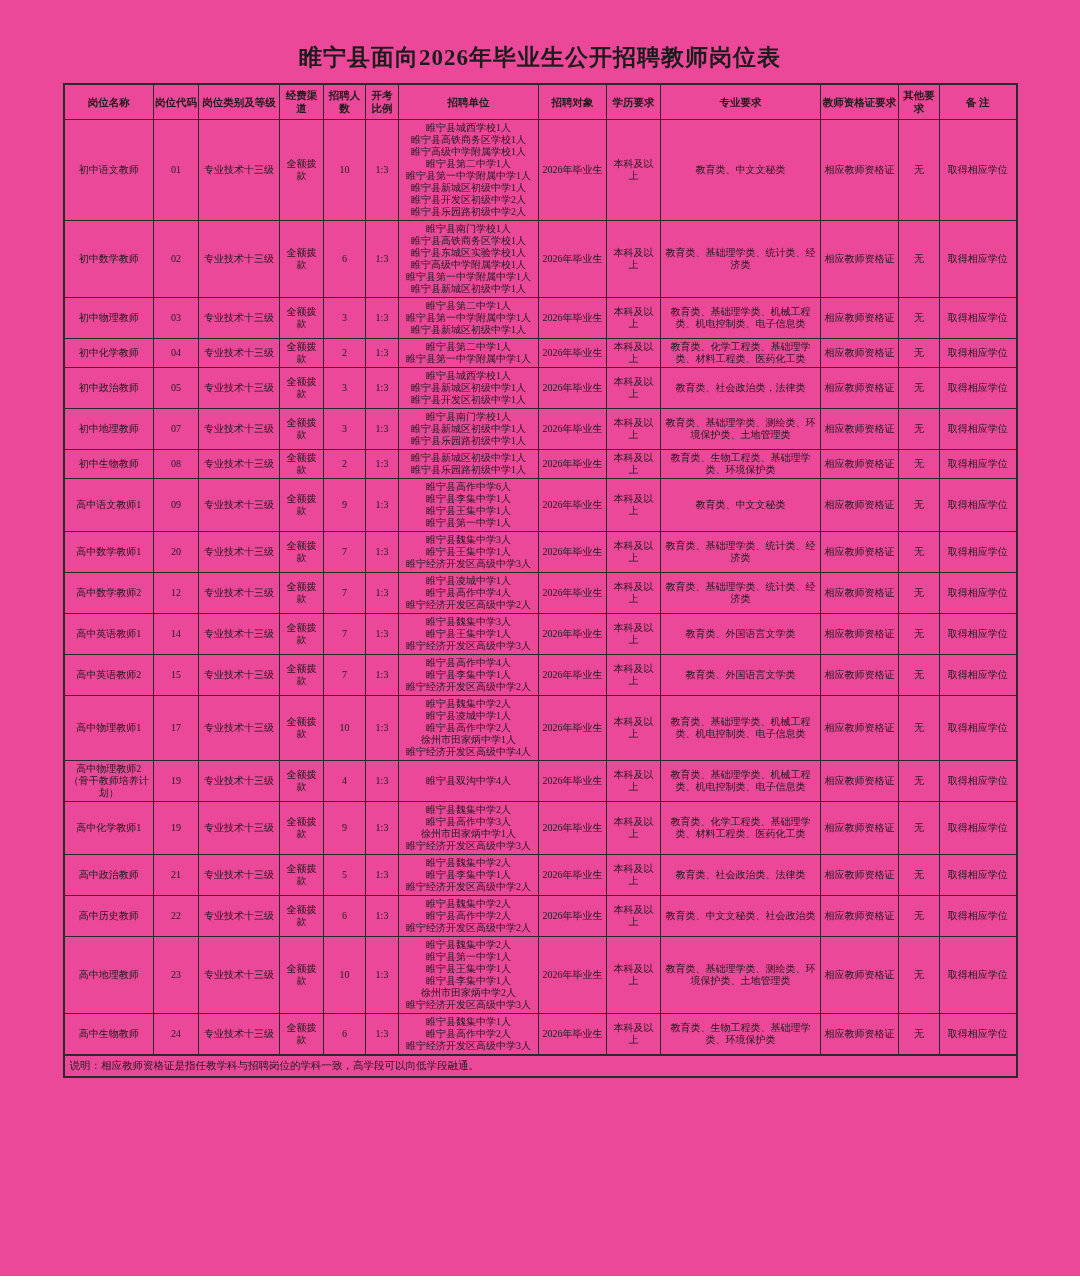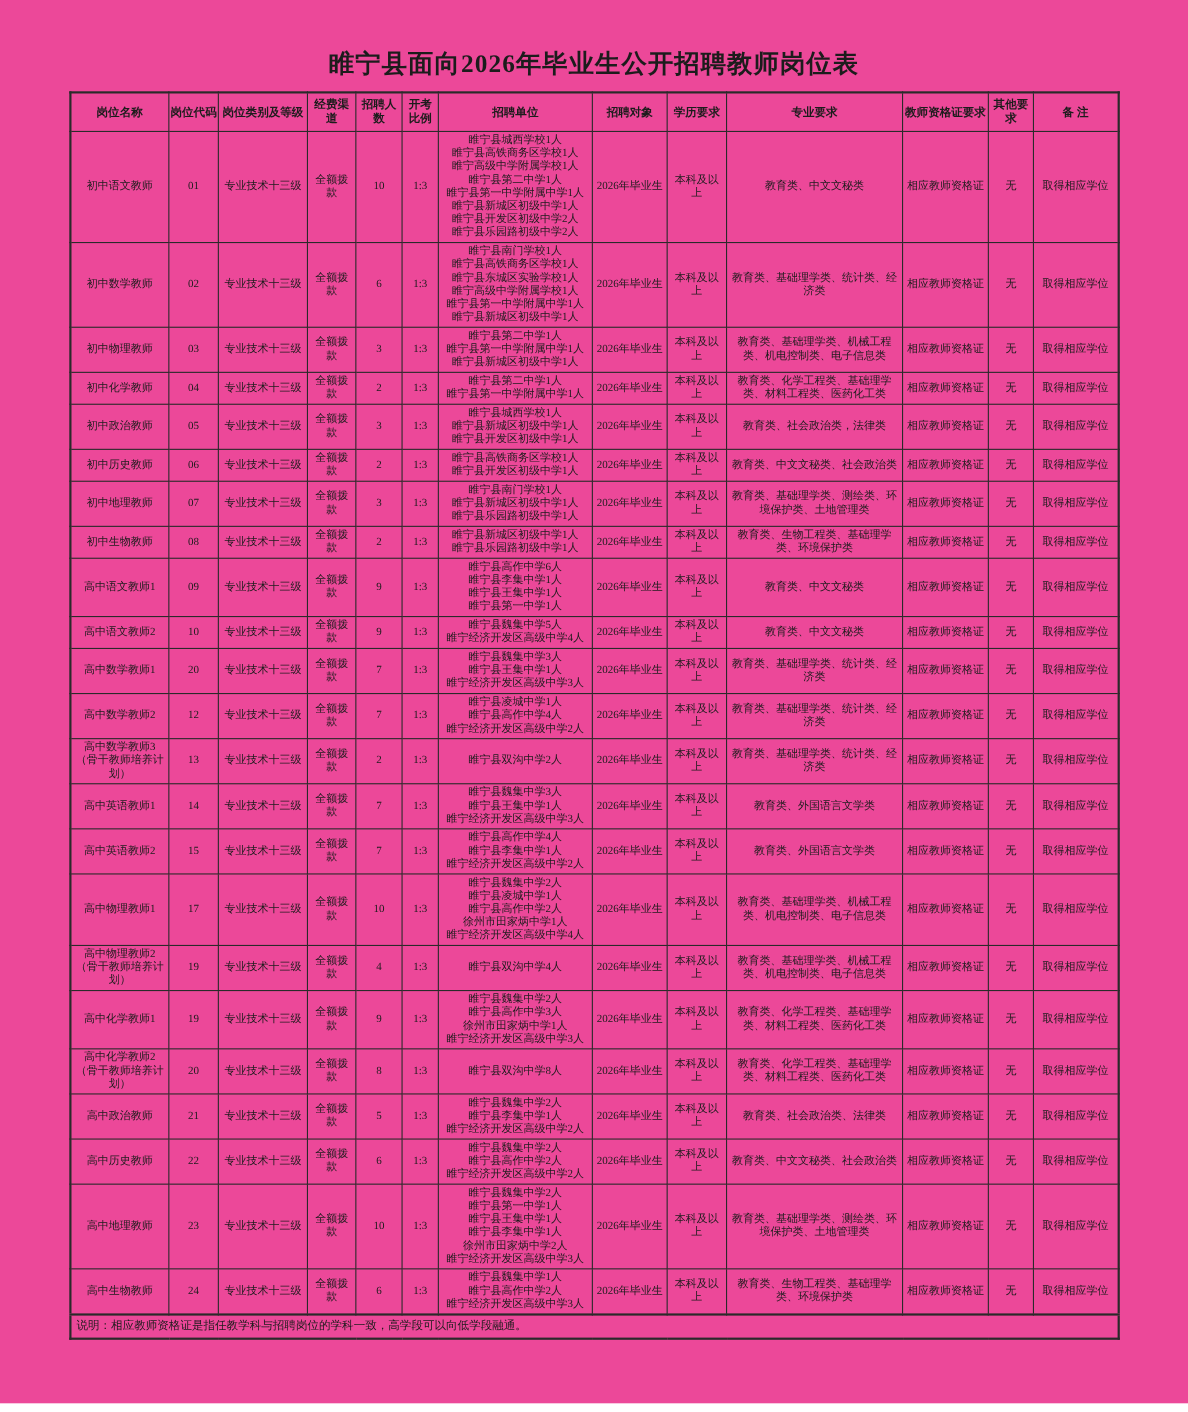--- a/index.html
+++ b/index.html
@@ -187,38 +187,20 @@
             <div>睢宁县开发区初级中学1人</div>
           </td>
           <td>2026年毕业生</td>
           <td>本科及以上</td>
           <td>教育类、社会政治类，法律类</td>
           <td>相应教师资格证</td>
           <td>无</td>
           <td>取得相应学位</td>
         </tr>
         <tr>
-          <td>初中历史教师</td>
-          <td>06</td>
-          <td>专业技术十三级</td>
-          <td>全额拨款</td>
-          <td>2</td>
-          <td>1:3</td>
-          <td class="units-cell">
-            <div>睢宁县高铁商务区学校1人</div>
-            <div>睢宁县开发区初级中学1人</div>
-          </td>
-          <td>2026年毕业生</td>
-          <td>本科及以上</td>
-          <td>教育类、中文文秘类、社会政治类</td>
-          <td>相应教师资格证</td>
-          <td>无</td>
-          <td>取得相应学位</td>
-        </tr>
-        <tr>
           <td>初中地理教师</td>
           <td>07</td>
           <td>专业技术十三级</td>
           <td>全额拨款</td>
           <td>3</td>
           <td>1:3</td>
           <td class="units-cell">
             <div>睢宁县南门学校1人</div>
             <div>睢宁县新城区初级中学1人</div>
             <div>睢宁县乐园路初级中学1人</div>
@@ -262,38 +244,20 @@
             <div>睢宁县第一中学1人</div>
           </td>
           <td>2026年毕业生</td>
           <td>本科及以上</td>
           <td>教育类、中文文秘类</td>
           <td>相应教师资格证</td>
           <td>无</td>
           <td>取得相应学位</td>
         </tr>
         <tr>
-          <td>高中语文教师2</td>
-          <td>10</td>
-          <td>专业技术十三级</td>
-          <td>全额拨款</td>
-          <td>9</td>
-          <td>1:3</td>
-          <td class="units-cell">
-            <div>睢宁县魏集中学5人</div>
-            <div>睢宁经济开发区高级中学4人</div>
-          </td>
-          <td>2026年毕业生</td>
-          <td>本科及以上</td>
-          <td>教育类、中文文秘类</td>
-          <td>相应教师资格证</td>
-          <td>无</td>
-          <td>取得相应学位</td>
-        </tr>
-        <tr>
           <td>高中数学教师1</td>
           <td>20</td>
           <td>专业技术十三级</td>
           <td>全额拨款</td>
           <td>7</td>
           <td>1:3</td>
           <td class="units-cell">
             <div>睢宁县魏集中学3人</div>
             <div>睢宁县王集中学1人</div>
             <div>睢宁经济开发区高级中学3人</div>
@@ -309,37 +273,20 @@
           <td>高中数学教师2</td>
           <td>12</td>
           <td>专业技术十三级</td>
           <td>全额拨款</td>
           <td>7</td>
           <td>1:3</td>
           <td class="units-cell">
             <div>睢宁县凌城中学1人</div>
             <div>睢宁县高作中学4人</div>
             <div>睢宁经济开发区高级中学2人</div>
-          </td>
-          <td>2026年毕业生</td>
-          <td>本科及以上</td>
-          <td>教育类、基础理学类、统计类、经济类</td>
-          <td>相应教师资格证</td>
-          <td>无</td>
-          <td>取得相应学位</td>
-        </tr>
-        <tr>
-          <td>高中数学教师3（骨干教师培养计划）</td>
-          <td>13</td>
-          <td>专业技术十三级</td>
-          <td>全额拨款</td>
-          <td>2</td>
-          <td>1:3</td>
-          <td class="units-cell">
-            <div>睢宁县双沟中学2人</div>
           </td>
           <td>2026年毕业生</td>
           <td>本科及以上</td>
           <td>教育类、基础理学类、统计类、经济类</td>
           <td>相应教师资格证</td>
           <td>无</td>
           <td>取得相应学位</td>
         </tr>
         <tr>
           <td>高中英语教师1</td>
@@ -422,37 +369,20 @@
           <td>19</td>
           <td>专业技术十三级</td>
           <td>全额拨款</td>
           <td>9</td>
           <td>1:3</td>
           <td class="units-cell">
             <div>睢宁县魏集中学2人</div>
             <div>睢宁县高作中学3人</div>
             <div>徐州市田家炳中学1人</div>
             <div>睢宁经济开发区高级中学3人</div>
-          </td>
-          <td>2026年毕业生</td>
-          <td>本科及以上</td>
-          <td>教育类、化学工程类、基础理学类、材料工程类、医药化工类</td>
-          <td>相应教师资格证</td>
-          <td>无</td>
-          <td>取得相应学位</td>
-        </tr>
-        <tr>
-          <td>高中化学教师2（骨干教师培养计划）</td>
-          <td>20</td>
-          <td>专业技术十三级</td>
-          <td>全额拨款</td>
-          <td>8</td>
-          <td>1:3</td>
-          <td class="units-cell">
-            <div>睢宁县双沟中学8人</div>
           </td>
           <td>2026年毕业生</td>
           <td>本科及以上</td>
           <td>教育类、化学工程类、基础理学类、材料工程类、医药化工类</td>
           <td>相应教师资格证</td>
           <td>无</td>
           <td>取得相应学位</td>
         </tr>
         <tr>
           <td>高中政治教师</td>

